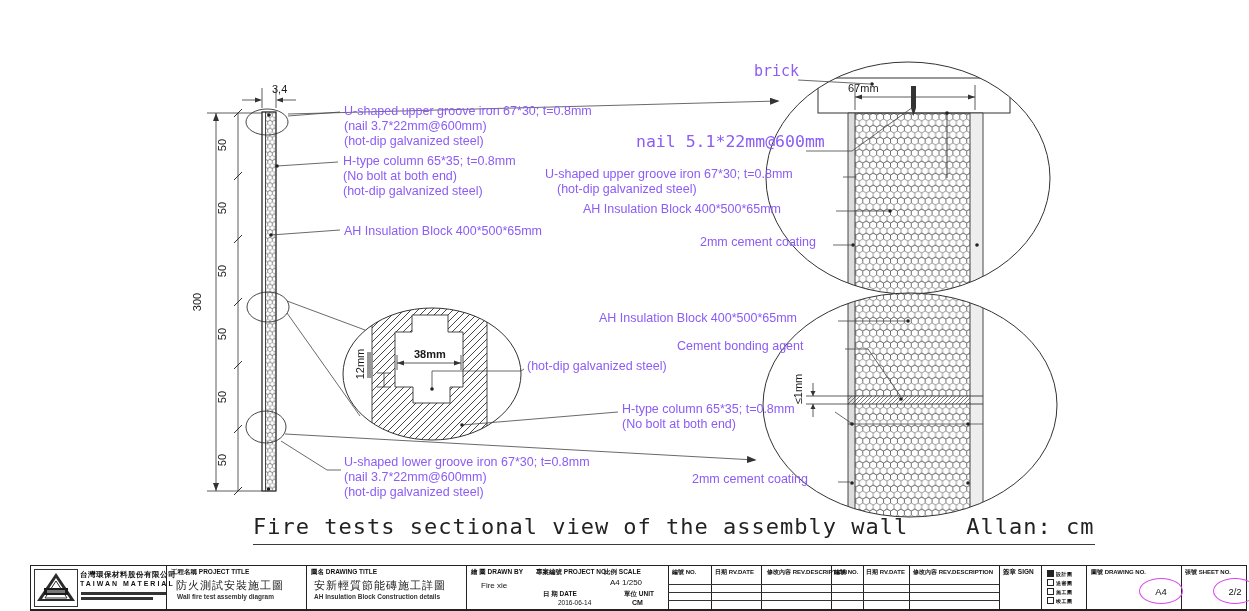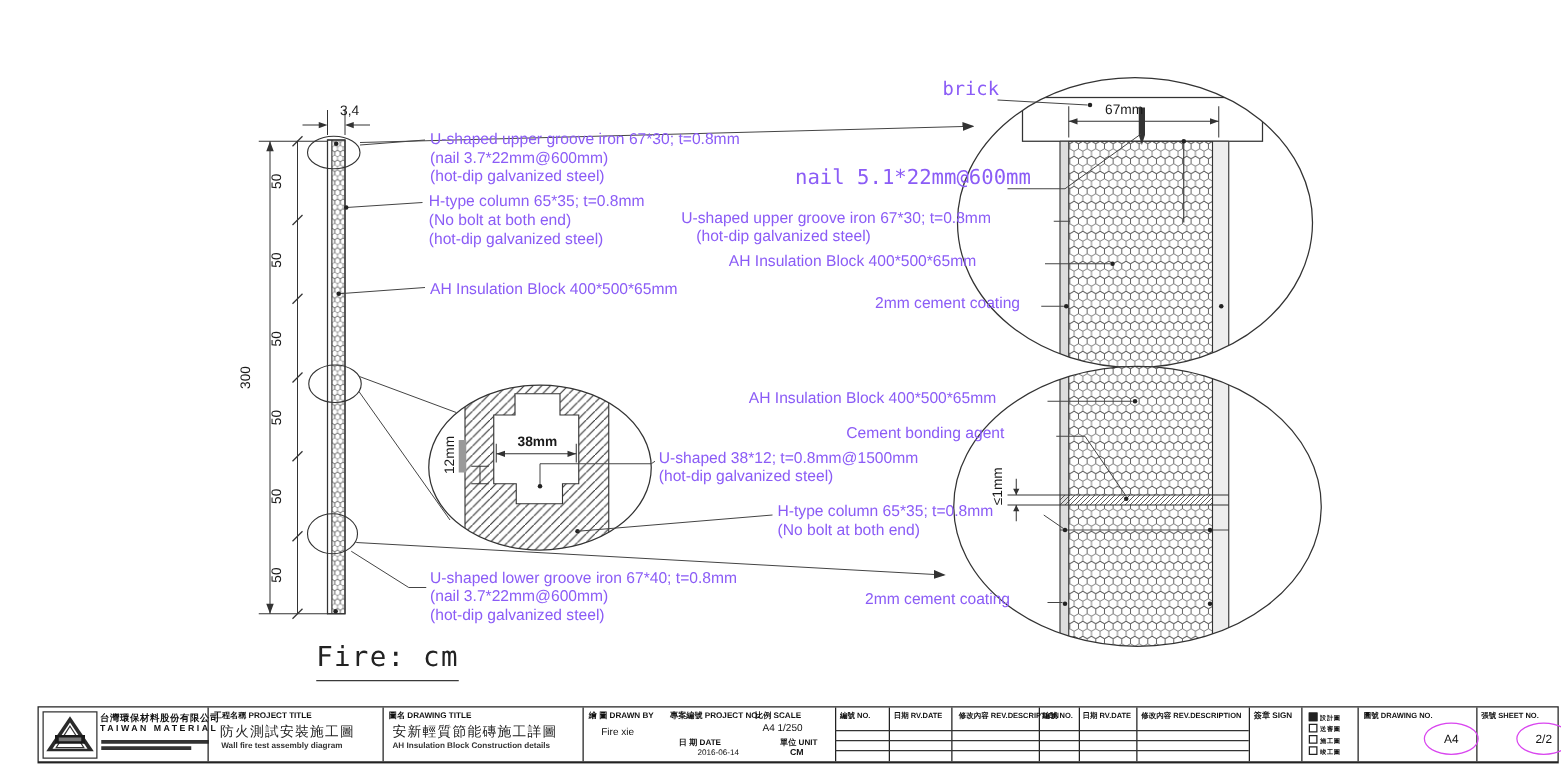--- a/index.html
+++ b/index.html
@@ -235,26 +235,25 @@
     <div>(nail 3.7*22mm@600mm)</div>
     <div>(hot-dip galvanized steel)</div>
   </div>
   <div class="lbl" style="left:343px;top:154px">
     <div>H-type column 65*35; t=0.8mm</div>
     <div>(No bolt at both end)</div>
     <div>(hot-dip galvanized steel)</div>
   </div>
   <div class="lbl" style="left:344px;top:224px">AH Insulation Block 400*500*65mm</div>
   <div class="lbl" style="left:344px;top:455px">
-    <div>U-shaped lower groove iron 67*40; t=0.8mm</div>
+    <div>U-shaped lower groove iron 67*30; t=0.8mm</div>
     <div>(nail 3.7*22mm@600mm)</div>
     <div>(hot-dip galvanized steel)</div>
   </div>
   <div class="lbl" style="left:527px;top:359px">
-    <div>U-shaped 38*12; t=0.8mm@1500mm</div>
     <div>(hot-dip galvanized steel)</div>
   </div>
 
   <div class="lbl mono" style="left:754px;top:64px;font-size:15px">brick</div>
   <div class="lbl mono" style="left:636px;top:134px;font-size:16.5px">nail 5.1*22mm@600mm</div>
   <div class="lbl" style="left:545px;top:167px">
     <div>U-shaped upper groove iron 67*30; t=0.8mm</div>
     <div class="in">(hot-dip galvanized steel)</div>
   </div>
   <div class="lbl" style="left:583px;top:202px">AH Insulation Block 400*500*65mm</div>
@@ -262,34 +261,35 @@
 
   <div class="lbl" style="left:599px;top:311px">AH Insulation Block 400*500*65mm</div>
   <div class="lbl" style="left:677px;top:339px">Cement bonding agent</div>
   <div class="lbl" style="left:622px;top:402px">
     <div>H-type column 65*35; t=0.8mm</div>
     <div>(No bolt at both end)</div>
   </div>
   <div class="lbl" style="left:692px;top:472px">2mm cement coating</div>
 
   <div class="dim" style="left:272px;top:83px">3,4</div>
-  <div class="dim" style="left:884px;top:82px">67mm</div>
+  <div class="dim" style="left:848px;top:82px">67mm</div>
   <div class="dim" style="left:414px;top:348px;font-weight:bold">38mm</div>
   <div class="dim vdim" style="left:345px;top:358px">12mm</div>
   <div class="dim vdim" style="left:783px;top:383px">≤1mm</div>
   <div class="dim vdim" style="left:188px;top:296px">300</div>
   <div class="dim vdim" style="left:216px;top:139px">50</div>
   <div class="dim vdim" style="left:216px;top:202px">50</div>
   <div class="dim vdim" style="left:216px;top:265px">50</div>
   <div class="dim vdim" style="left:216px;top:328px">50</div>
   <div class="dim vdim" style="left:216px;top:391px">50</div>
   <div class="dim vdim" style="left:216px;top:454px">50</div>
 
   <div id="main-title">
-    <span>Fire: cm</span>
+    <span>Fire tests sectional view of the assembly wall</span>
+    <span>Allan: cm</span>
   </div>
 
   <div id="tblock">
 
     <div class="tb" style="left:3px;top:3px;width:42px;height:36px;border:1px solid #333">
       <svg width="42" height="36" viewBox="0 0 42 36">
         <path d="M21,3 L40,31 L2,31 Z" fill="#2a2a2a"></path>
         <path d="M21,8 L35,29 L7,29 Z" fill="#fff"></path>
         <path d="M21,11 L32,28 L10,28 Z" fill="none" stroke="#333" stroke-width="1"></path>
         <rect x="9" y="18" width="24" height="7" fill="#1a1a1a"></rect>

